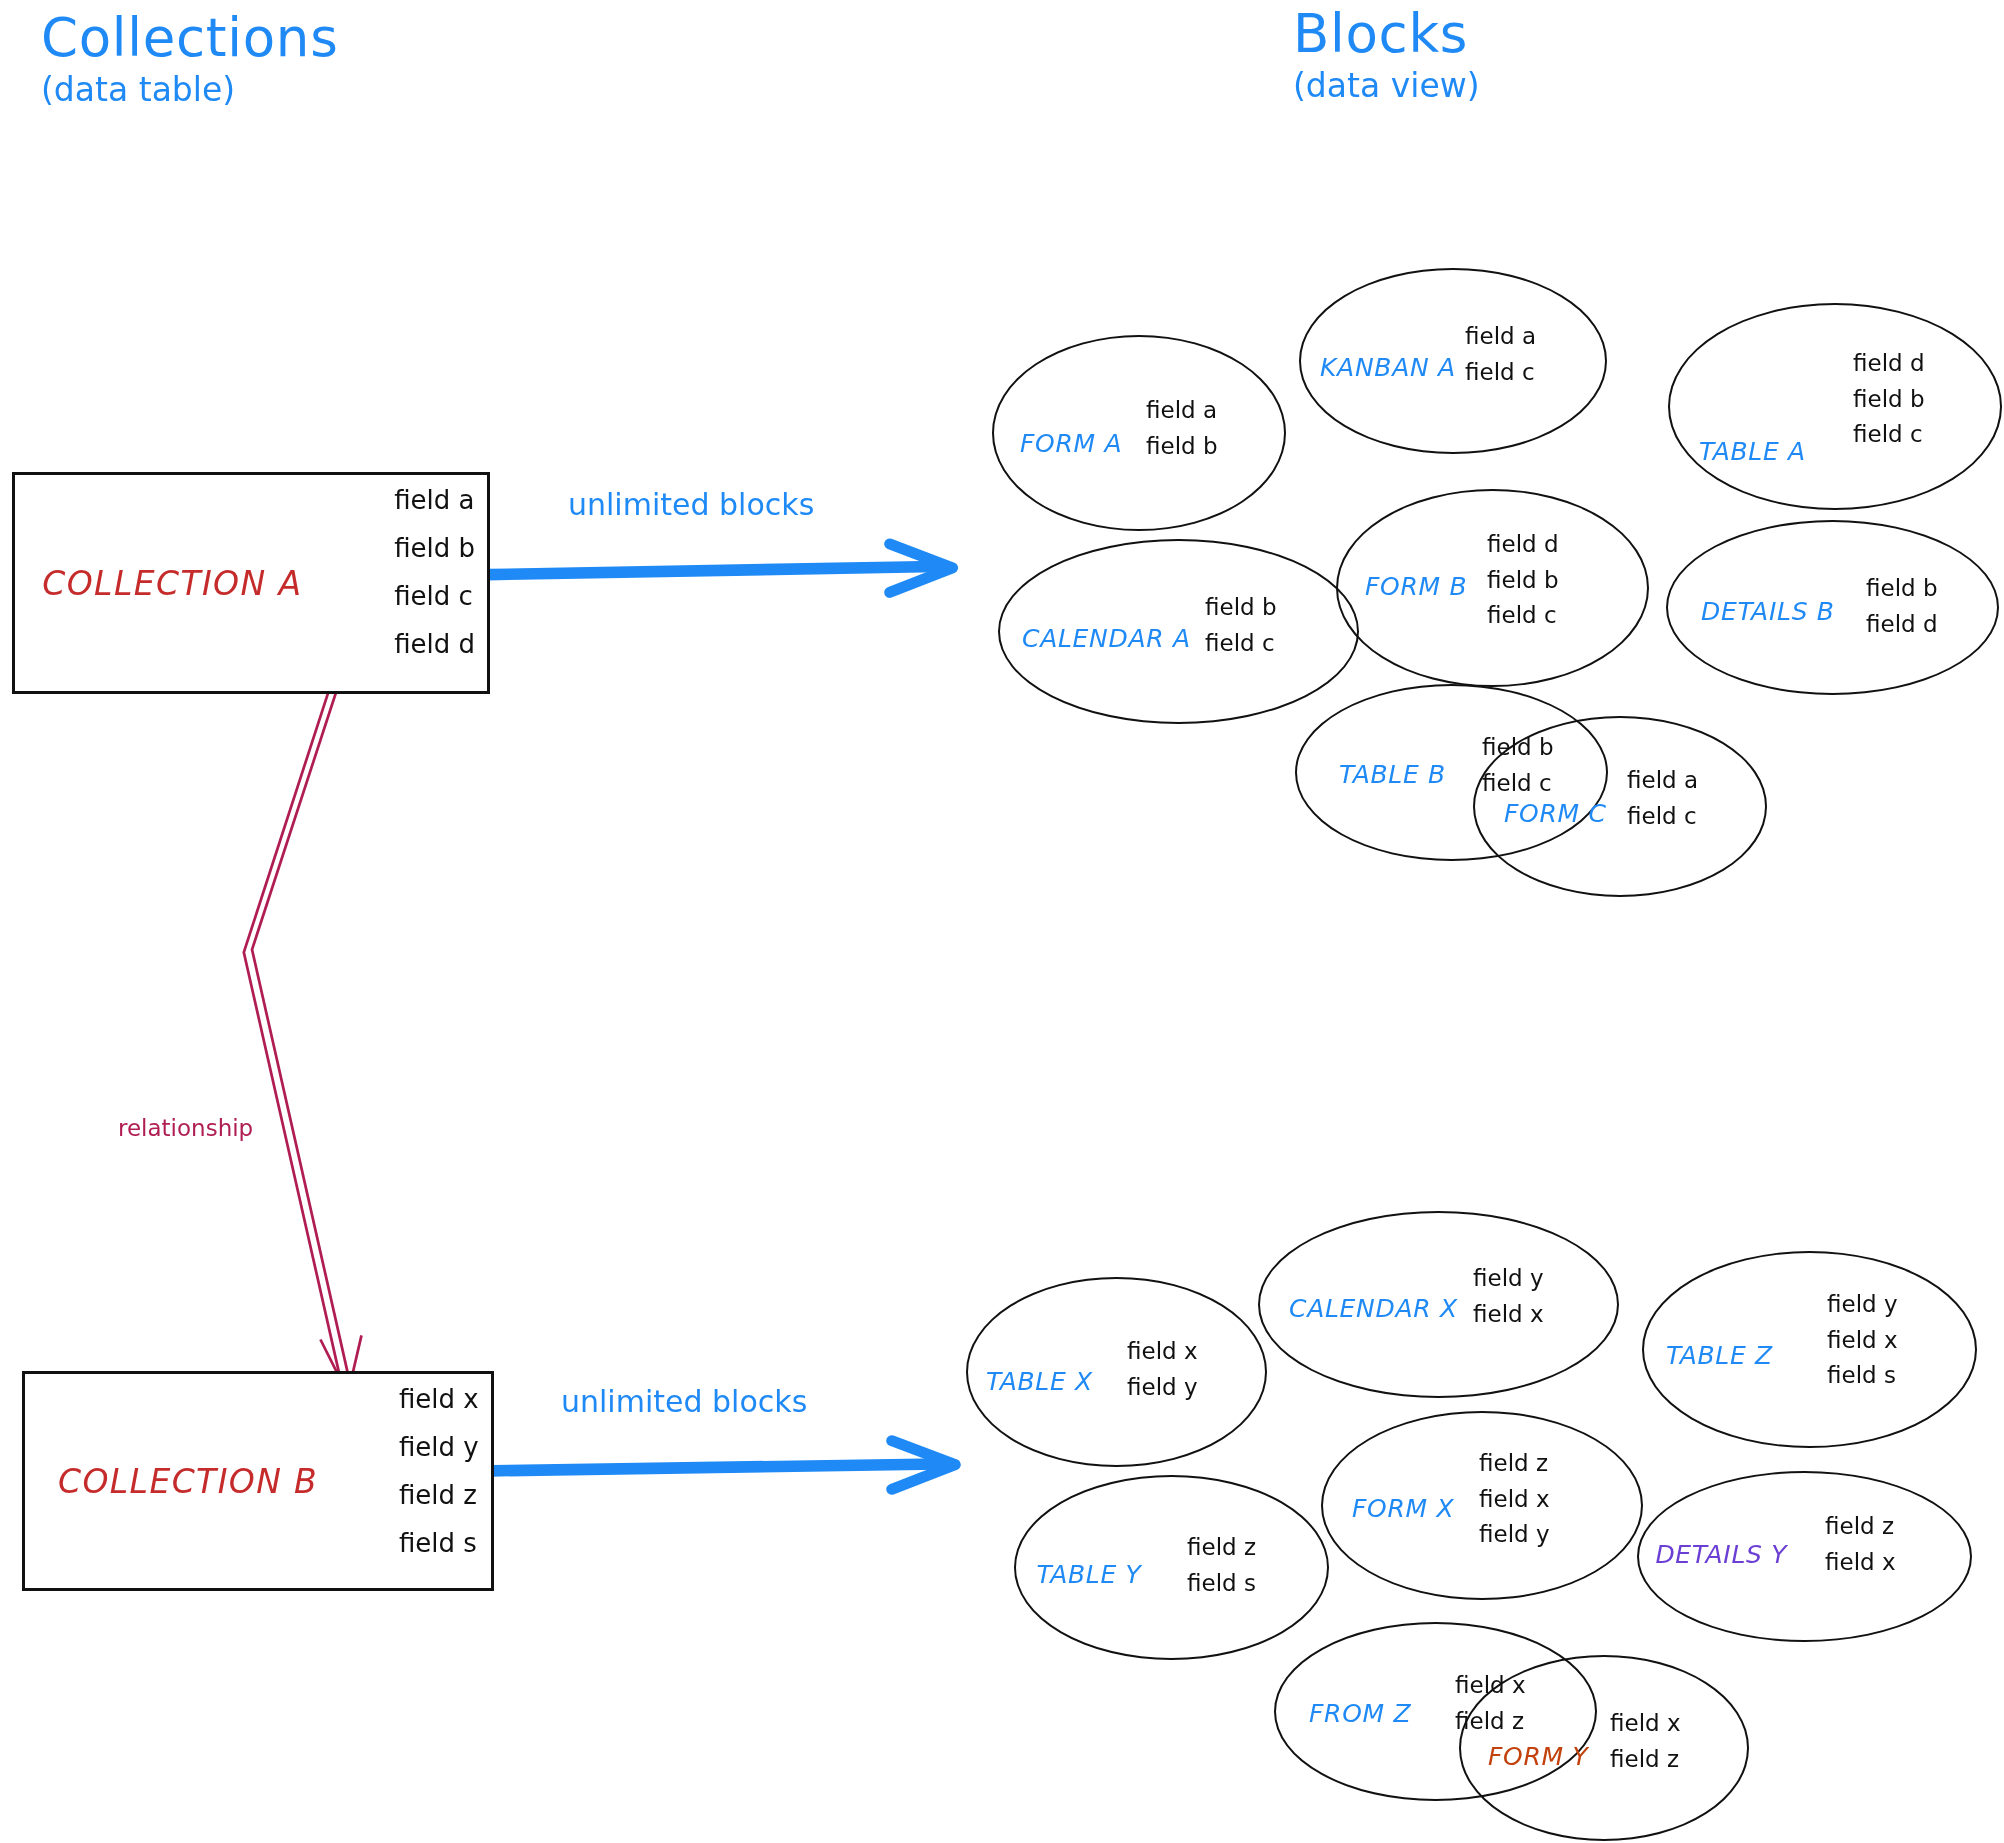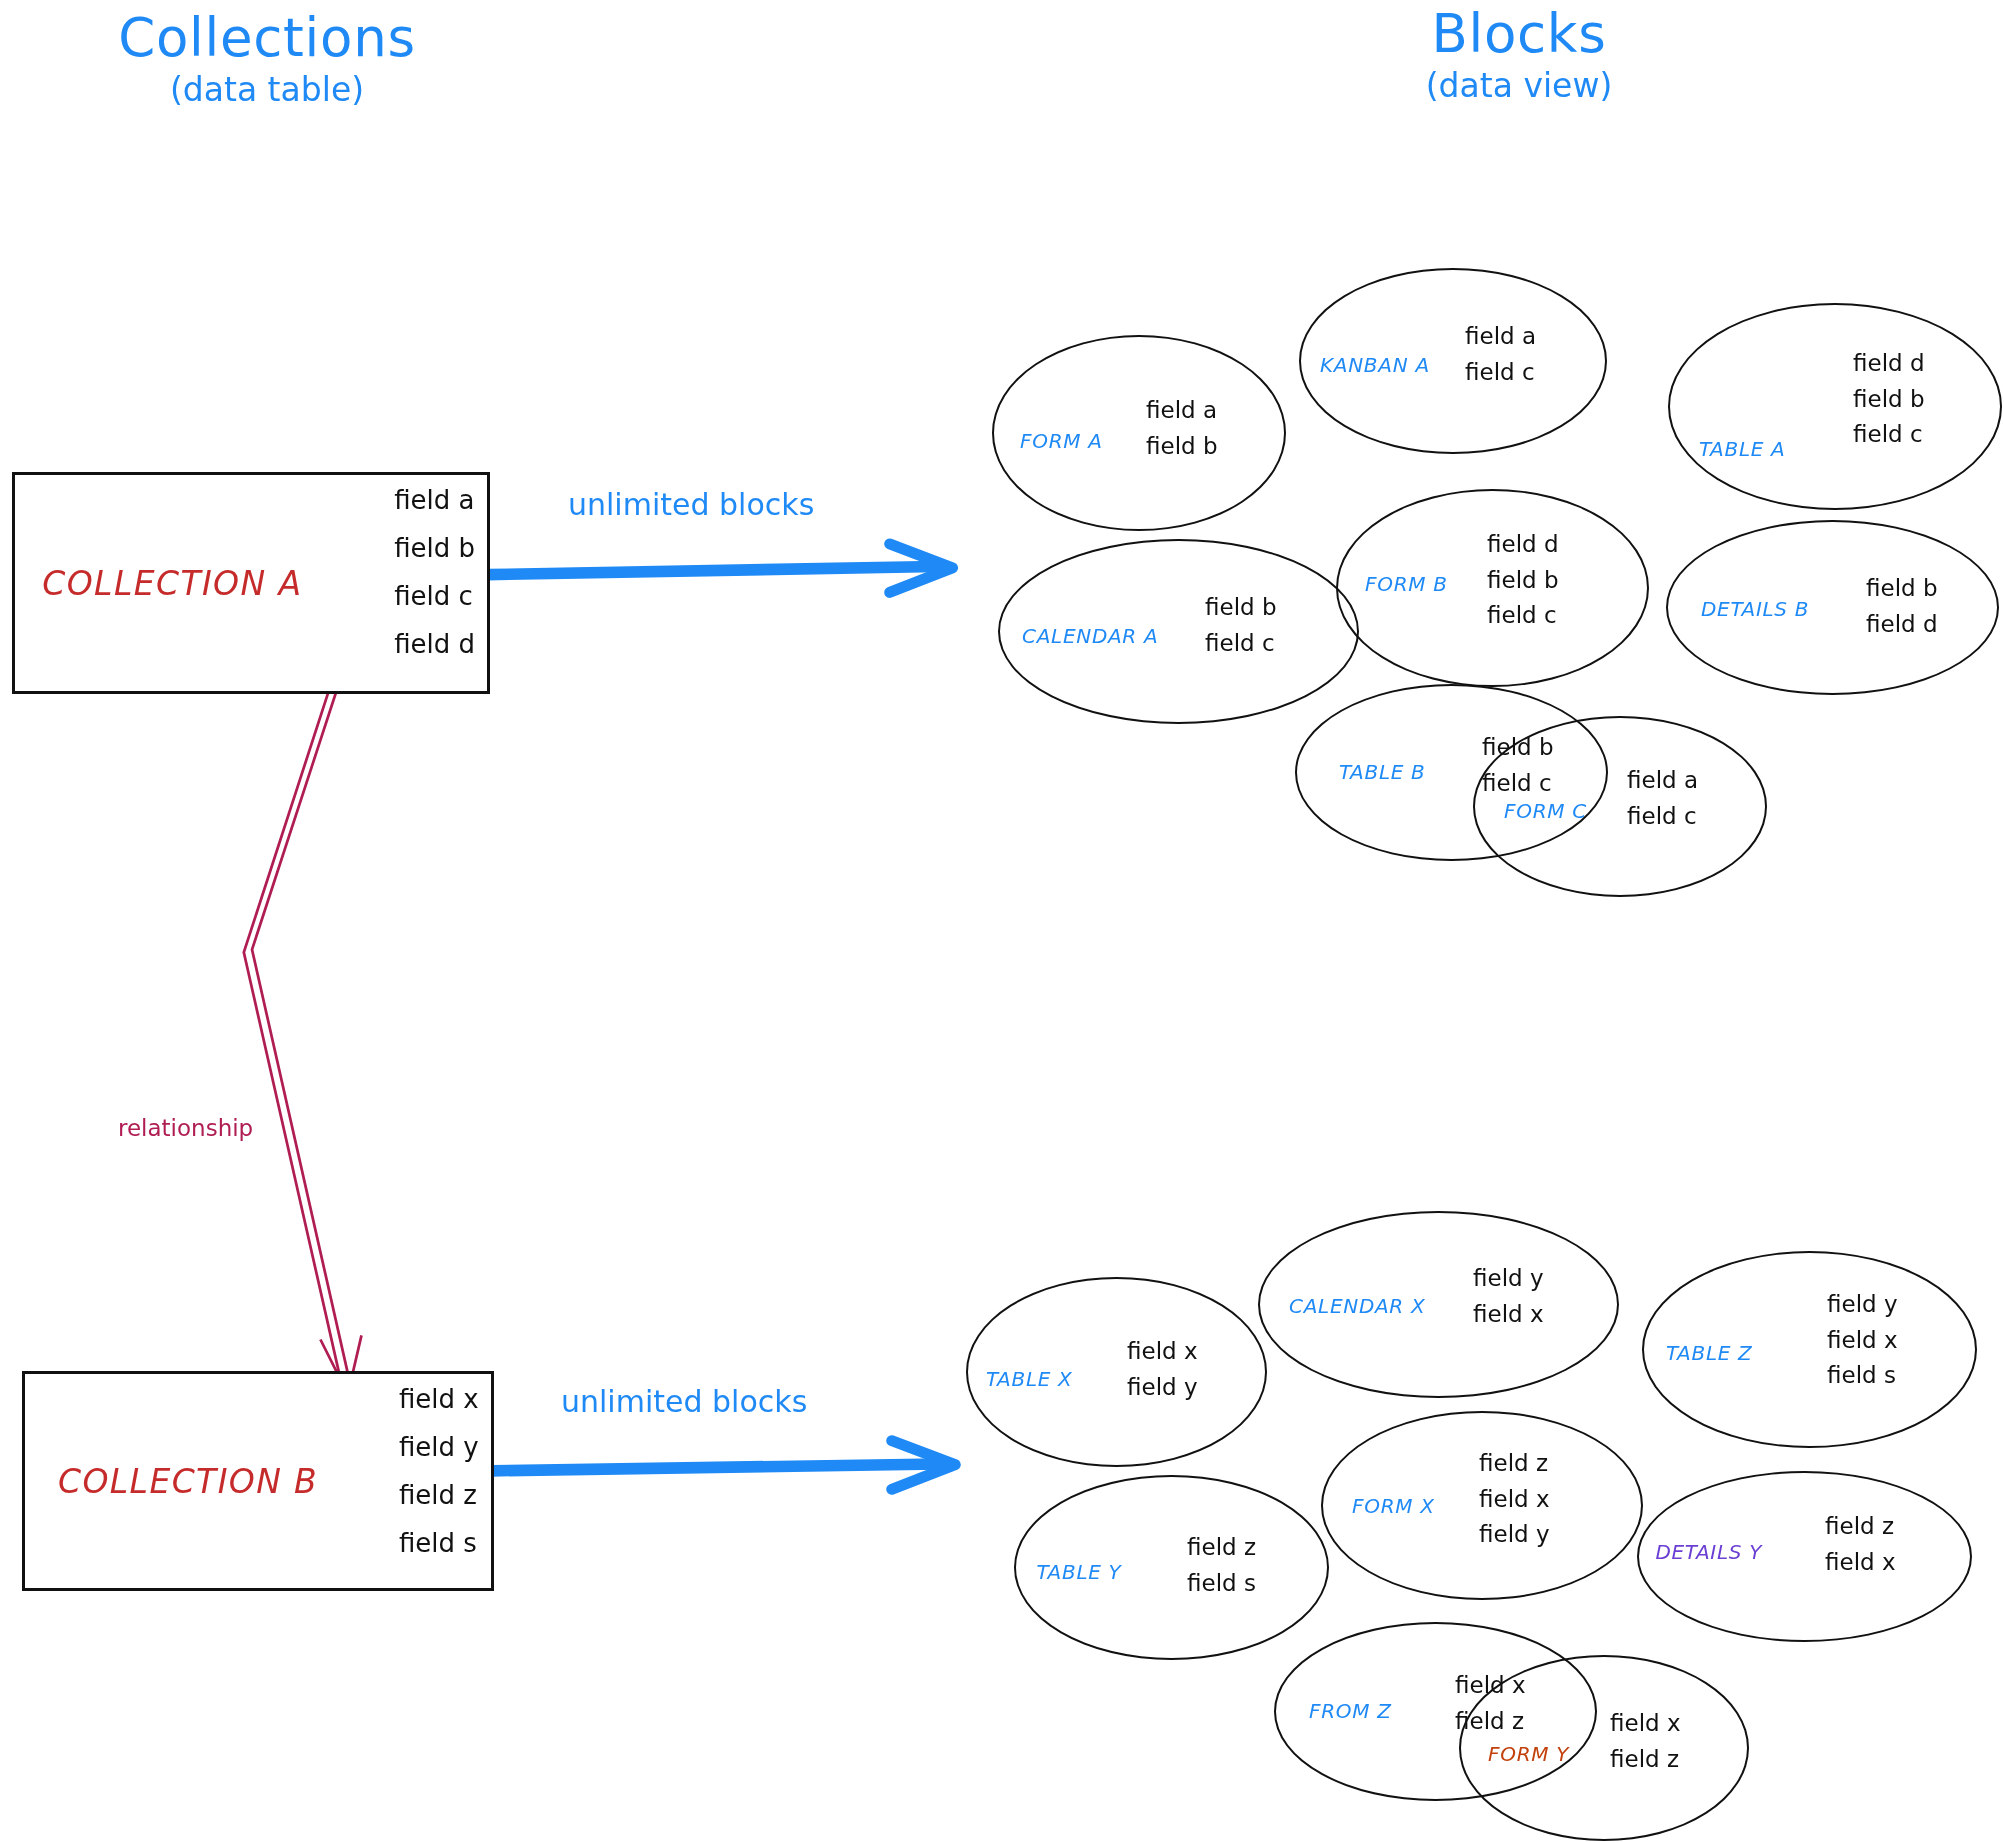--- a/index.html
+++ b/index.html
@@ -24,21 +24,20 @@
     pointer-events: none;
   }
   .hand {
     font-family: "DejaVu Sans", sans-serif;
     font-weight: 400;
   }
 
   
   .col-header {
     position: absolute;
-    text-align: center;
     color: #1f8af5;
     line-height: 1.05;
     user-select: none;
   }
   .col-header .title {
     font-size: 53px;
     letter-spacing: 0.7px;
   }
   .col-header .sub {
     font-size: 33px;
@@ -91,21 +90,21 @@
   
   .block {
     position: absolute;
     box-sizing: border-box;
     border: 2.7px solid #111111;
     border-radius: 50%;
     background: transparent;
   }
   .block .bname {
     position: absolute;
-    font-size: 20px;
+    font-size: 25px;
     letter-spacing: 0.7px;
     font-style: italic;
     white-space: nowrap;
     color: #1f8af5;
   }
   .block .bfields {
     position: absolute;
     display: flex;
     flex-direction: column;
     align-items: flex-start;

